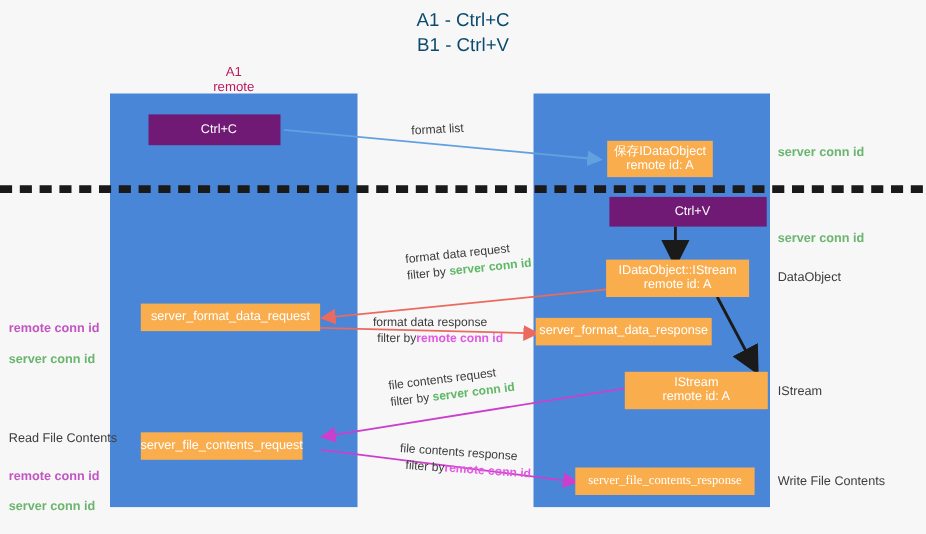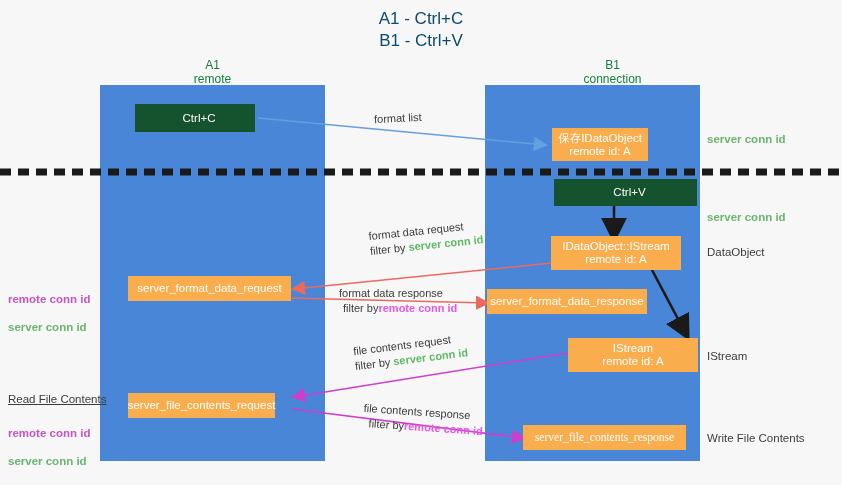--- a/index.html
+++ b/index.html
@@ -20,32 +20,32 @@
   }
 
   .lane{
     position:absolute;top:85px;height:376px;background:#4a86d8;
   }
   #lane-a1{left:100px;width:225px;}
   #lane-b1{left:485px;width:215px;}
 
   .lane-head{
     position:absolute;text-align:center;font-size:12px;line-height:14px;
-    color:#15803d;white-space:pre-line;
+    color:#be185d;white-space:pre-line;
   }
   #head-a1{left:140px;top:58px;width:145px;}
   #head-b1{left:540px;top:58px;width:145px;}
 
   .node{
     position:absolute;box-sizing:border-box;
     display:flex;align-items:center;justify-content:center;
     text-align:center;color:#ffffff;font-size:11.5px;line-height:13px;
     white-space:pre-line;padding:3px 6px;
   }
-  .node.green{background:#14532d;padding-left:14px;}
+  .node.green{background:#701a75;padding-left:14px;}
   .node.orange{background:#f9ad4d;}
 
   .side-label{
     position:absolute;font-size:11.5px;line-height:14px;white-space:pre-line;
   }
   .sl-green{color:#6ab56f;font-weight:bold;}
   .sl-dark{color:#3c3c3c;}
   .mix{font-weight:bold;}
   .mix .rm{color:#c355c3;}
   .mix .sv{color:#6ab56f;}
@@ -60,21 +60,20 @@
 </style>
 </head>
 <body>
 
 <div id="stage">
 
   <div class="title">A1 - Ctrl+C
 B1 - Ctrl+V</div>
 
   <div class="lane-head" id="head-a1"><span>A1</span><br><span>remote</span></div>
-  <div class="lane-head" id="head-b1"><span>B1</span><br><span>connection</span></div>
 
   <div class="lane" id="lane-a1"></div>
   <div class="lane" id="lane-b1"></div>
 
   <svg id="wires" viewBox="0 0 842 485">
     <defs>
       <marker id="ah-blue" markerWidth="9" markerHeight="9" refX="7" refY="4.5" orient="auto">
         <path d="M0,0 L9,4.5 L0,9 z" fill="#63a0e0"></path>
       </marker>
       <marker id="ah-red" markerWidth="9" markerHeight="9" refX="7" refY="4.5" orient="auto">
@@ -130,21 +129,21 @@
   <div class="side-label sl-green" style="left:707px;top:210px;">server conn id</div>
   <div class="side-label sl-dark" style="left:707px;top:245px;">DataObject</div>
   <div class="side-label sl-dark" style="left:707px;top:349px;">IStream</div>
   <div class="side-label sl-dark" style="left:707px;top:431px;">Write File Contents</div>
 
   <div class="side-label mix" style="left:8px;top:278px;">
     <span class="rm">remote conn id</span><br>
     <span class="sv">server conn id</span>
   </div>
 
-  <div class="side-label sl-dark" style="left:8px;top:392px;text-decoration:underline;">Read File Contents</div>
+  <div class="side-label sl-dark" style="left:8px;top:392px;">Read File Contents</div>
 
   <div class="side-label mix" style="left:8px;top:412px;">
     <span class="rm">remote conn id</span><br>
     <span class="sv">server conn id</span>
   </div>
 
   <div class="edge-label" style="left:374px;top:111px;transform:rotate(-3deg);">format list</div>
 
   <div class="edge-label rot-up" style="left:371px;top:229px;transform:rotate(-6deg);">
     <span>format data request</span><br>

